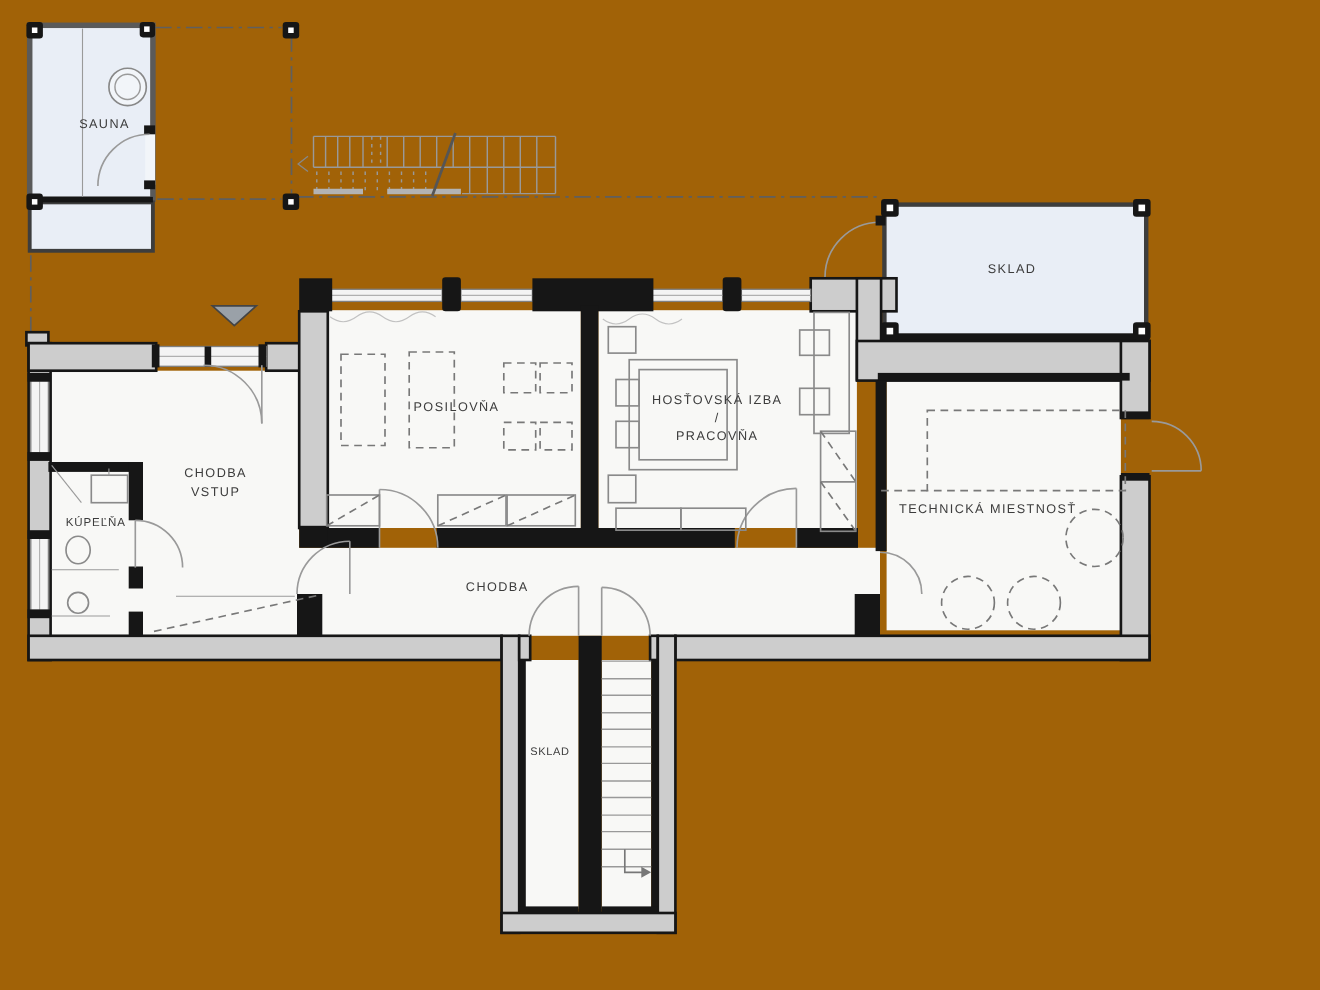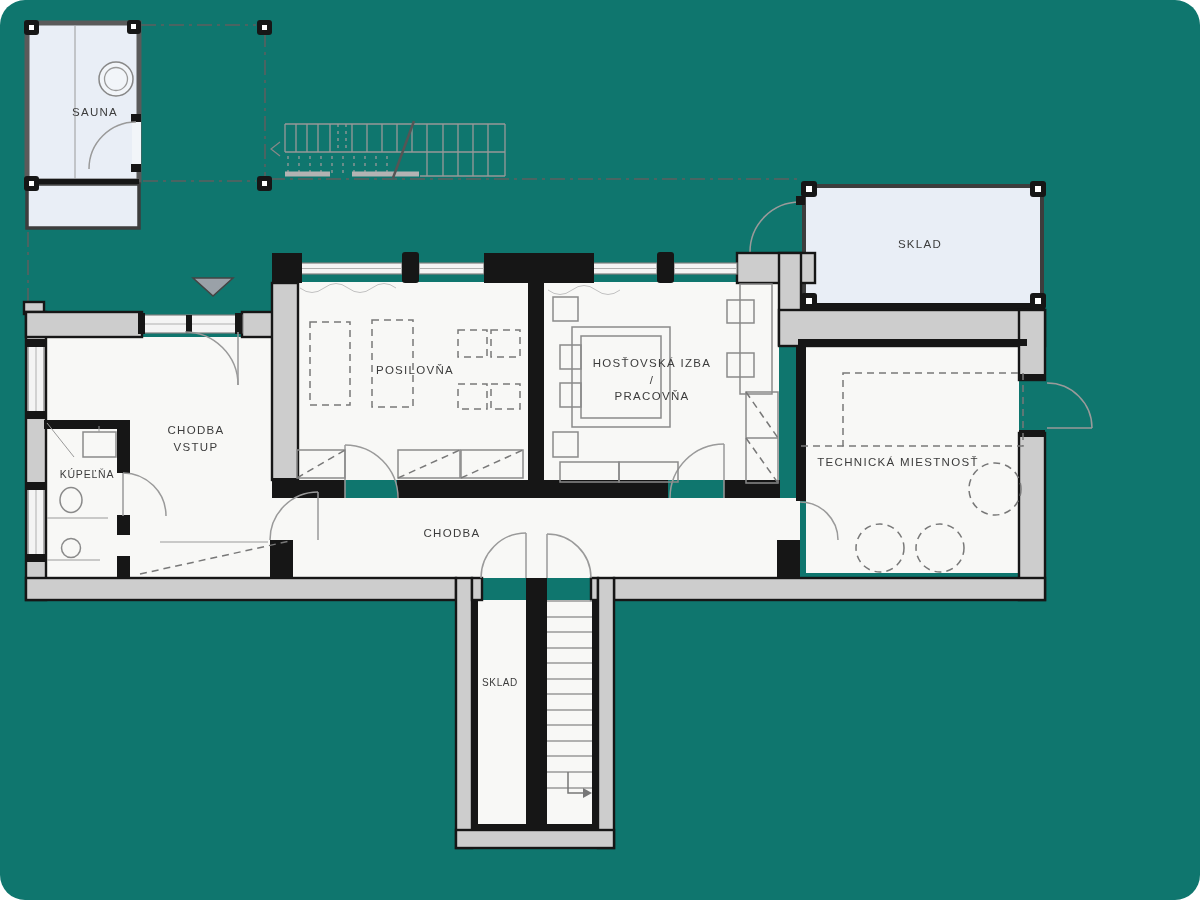--- a/index.html
+++ b/index.html
@@ -1,17 +1,17 @@
 <!DOCTYPE html>
 <html><head>
 <meta charset="utf-8">
 <style>
   html,body{margin:0;padding:0;background:#ffffff;}
-  .canvas{position:relative;width:1200px;height:900px;background:#0f766e;overflow:hidden;
-          font-family:"Liberation Sans", sans-serif;border-radius:25px;}
+  .canvas{position:relative;width:1200px;height:900px;background:#a16207;overflow:hidden;
+          font-family:"Liberation Sans", sans-serif;}
   svg{position:absolute;left:0;top:0;}
 
   
   .wallg{fill:#cdcdcd;stroke:#161616;stroke-width:2.4;}
   .wallb{fill:#161616;stroke:none;}
   .roomf{fill:#f8f8f6;stroke:none;}
   .bluef{fill:#e9eef6;stroke:none;}
   .saunaw{fill:none;stroke:#5a5a5a;stroke-width:5;}
   .sklw{fill:none;stroke:#3d3d3d;stroke-width:4;}
   .ln{stroke:#8a8a8a;stroke-width:1.5;fill:none;}

